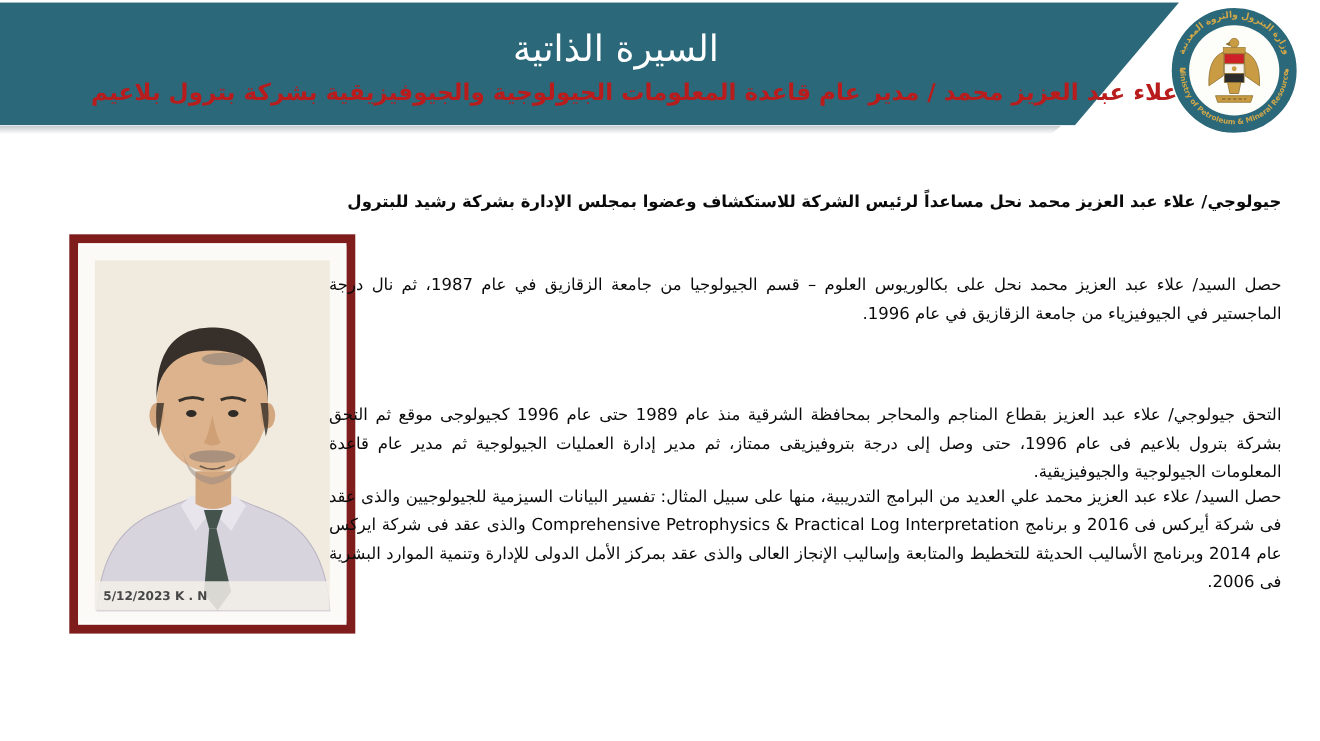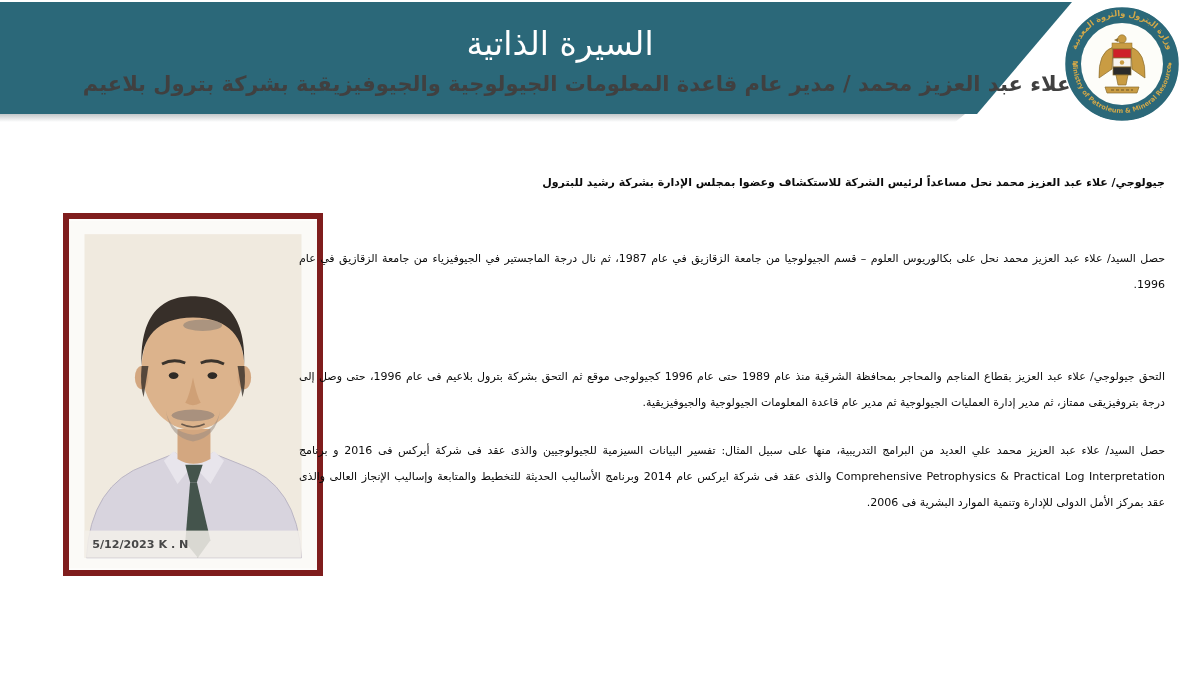--- a/index.html
+++ b/index.html
@@ -22,40 +22,40 @@
   .band-inner{
     position:absolute;left:0;top:14px;width:1120px;height:100%;
     display:flex;flex-direction:column;align-items:center;justify-content:flex-start;
     direction:rtl;text-align:center;padding-top:9px;box-sizing:border-box;
   }
   .band-title{
     margin:0;color:#ffffff;font-size:33px;font-weight:400;line-height:1.25;
     letter-spacing:0;
   }
   .band-subtitle{
-    margin-top:7px;color:#404040;font-size:21px;font-weight:700;line-height:1.3;margin-left:34px;
+    margin-top:7px;color:#b91c1c;font-size:21px;font-weight:700;line-height:1.3;margin-left:34px;
   }
   
   .logo{
     position:absolute;left:1062px;top:4px;width:120px;height:120px;
   }
   
   .photo-frame{
     position:absolute;left:23px;top:197px;width:260px;height:363px;
-    border:6px solid #7f1d1d;background:#fdfdfc;box-sizing:border-box;
+    border:8px solid #7f1d1d;background:#fdfdfc;box-sizing:border-box;
   }
   .photo-frame svg{display:block;width:100%;height:100%;}
   
   .bio{
     position:absolute;right:35px;top:0;width:866px;height:674px;
     direction:rtl;color:#0a0a0a;
   }
   .bio p{
     position:absolute;right:0;width:866px;margin:0;
-    font-size:11px;line-height:26px;
+    font-size:15px;line-height:26px;
     text-align:justify;text-justify:inter-word;
   }
   .bio .lead{top:170px;font-weight:700;text-align:right;}
   .bio .p-edu{top:219px;margin-top:27px;}
   .bio .p-career{top:324px;margin-top:40px;}
   .bio .p-training{top:438px;}
 </style>
 </head>
 <body>
 

